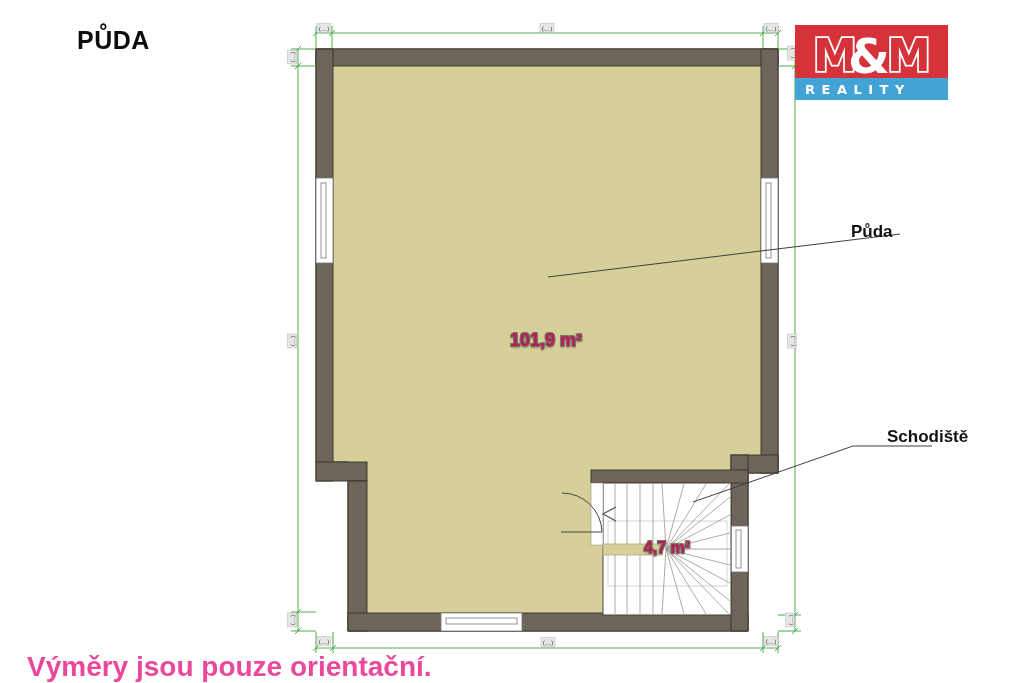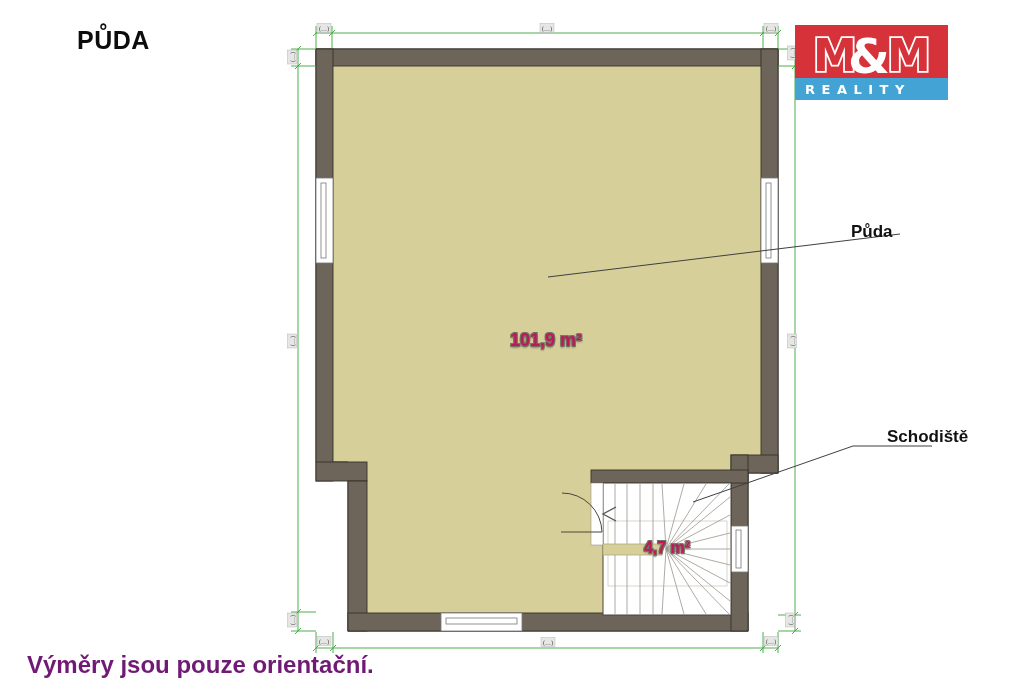--- a/index.html
+++ b/index.html
@@ -1,20 +1,20 @@
 <!DOCTYPE html>
 <html><head>
 <meta charset="utf-8">
 <style>
   html,body{margin:0;padding:0;background:#fff;}
   .canvas{position:relative;width:1004px;height:683px;background:#ffffff;overflow:hidden;
           font-family:"Liberation Sans","DejaVu Sans",sans-serif;}
   .abs{position:absolute;}
   .page-title{left:77px;top:26px;font-size:25px;font-weight:bold;color:#0c0c0c;letter-spacing:0.5px;}
-  .footer-note{left:27px;top:651px;font-size:24px;font-weight:bold;color:#701a75;}
+  .footer-note{left:27px;top:651px;font-size:28px;font-weight:bold;color:#ec4899;}
   .callout{font-size:17px;font-weight:bold;color:#111;}
   .puda-callout{left:851px;top:222px;}
   .schodiste-callout{left:855px;top:427px;margin-left:32px;}
   .area-label{color:#be185d;font-weight:bold;text-align:center;
     text-shadow:-1px -1px 0 #73735f,1px -1px 0 #73735f,-1px 1px 0 #73735f,1px 1px 0 #73735f,0 2px 2px rgba(60,60,40,.45);}
   .room-area{left:496px;top:330px;width:100px;font-size:18px;}
   .stair-area{left:634px;top:539px;width:66px;font-size:16px;}
   .logo{left:795px;top:25px;width:153px;height:75px;}
   .plan-svg{left:0;top:0;}
 </style>

